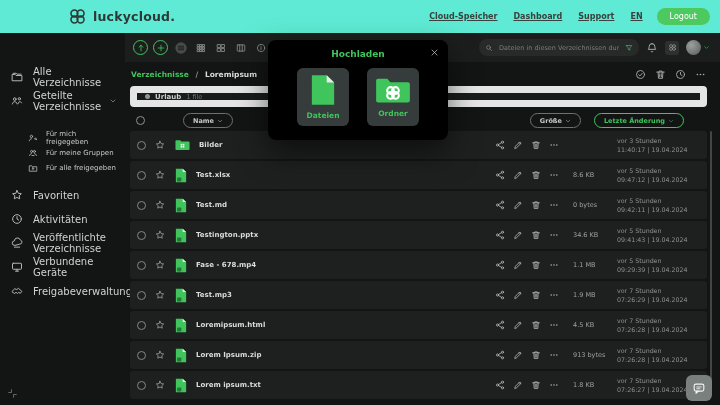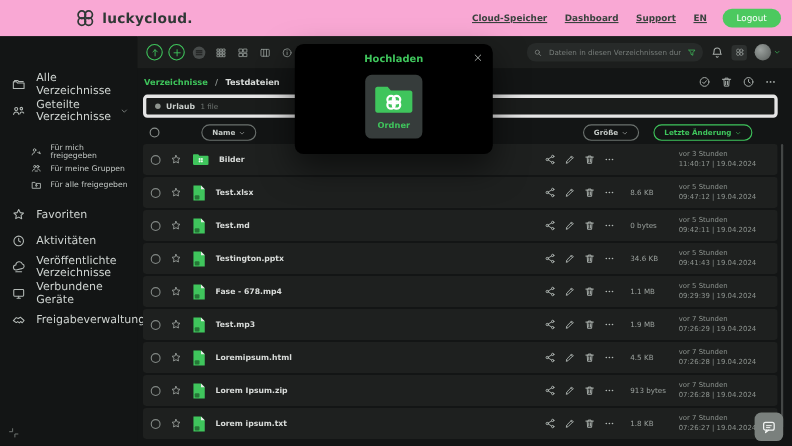--- a/index.html
+++ b/index.html
@@ -3,21 +3,21 @@
 <meta charset="utf-8">
 <style>
   html,body{margin:0;padding:0;background:#131515;}
   *{box-sizing:border-box;font-family:"DejaVu Sans","Liberation Sans",sans-serif;}
   .stage{position:relative;width:720px;height:405px;overflow:hidden;background:#131515;}
   svg{display:block}
   svg.ln *{fill:none;stroke:currentColor;stroke-width:1.3;stroke-linecap:round;stroke-linejoin:round}
   button{background:none;border:none;padding:0;cursor:pointer;color:inherit}
 
   
-  .hdr{position:absolute;left:0;top:0;width:720px;height:33px;background:#f9a8d4;display:flex;align-items:center;padding-left:68px;}
+  .hdr{position:absolute;left:0;top:0;width:720px;height:33px;background:#5eead4;display:flex;align-items:center;padding-left:68px;}
   .brand{display:flex;align-items:center;gap:6px;color:#2f3835;}
   .brand svg{width:19px;height:19px}
   .brand-text{font-size:12.5px;font-weight:bold;letter-spacing:.2px}
   .nav{margin-left:auto;display:flex;align-items:center;gap:16px}
   .nav-link{font-size:8px;font-weight:600;color:#39423e}
   .logout{margin-left:14px;margin-right:10px;background:#4cc95f;color:#fff;font-size:8px;font-weight:normal;padding:4px 13px;border-radius:11px}
 
   
   .sidebar{position:absolute;left:0;top:33px;width:125px;height:372px;background:#131515;color:#c6cbc8;}
   .sb-nav{padding-top:32px;display:flex;flex-direction:column}
@@ -57,21 +57,21 @@
 
   .crumb-row{position:absolute;left:6px;right:10px;top:33px;height:16px;display:flex;align-items:center}
   .breadcrumb{font-size:7.5px;font-weight:600}
   .breadcrumb a{color:#3fc55c;text-decoration:none}
   .breadcrumb .sep{color:#8f9592;margin:0 4px}
   .breadcrumb .cur{color:#d9dcda}
   .crumb-actions{margin-left:auto;display:flex;align-items:center;gap:9px;color:#a9afac;padding-right:4px}
   .crumb-actions button{width:11px;height:11px;color:#a9afac}
   .crumb-actions svg{width:11px;height:11px}
 
-  .tagbar{position:absolute;left:5px;width:577px;top:53px;height:21px;background:#1a1c1b;border:3px solid #e5e5e5;border-radius:4px;display:flex;align-items:center;padding:0 8px;gap:5px}
+  .tagbar{position:absolute;left:5px;width:577px;top:53px;height:21px;background:#1a1c1b;border:7px solid #e5e5e5;border-radius:4px;display:flex;align-items:center;padding:0 8px;gap:5px}
   .tag-dot{width:5px;height:5px;border-radius:50%;background:#8f958f}
   .tag-label{font-size:7px;font-weight:600;color:#c9cecb}
   .tag-count{font-size:6.5px;color:#6f7572}
 
   .thead{position:absolute;left:5px;width:577px;top:79px;height:17px;display:flex;align-items:center}
   .sel-circle{width:9px;height:9px;border:1px solid #8b918e;border-radius:50%;margin-left:6px;flex:none}
   .pill{display:flex;align-items:center;gap:3px;border:1px solid #6b716e;border-radius:9px;padding:2.5px 9px;font-size:6.5px;color:#c4c9c6;font-weight:600}
   .pill svg{width:6px;height:6px}
   .pill.name{margin-left:38px}
   .pill.green{border-color:#3fc55c;color:#3fc55c}
@@ -338,21 +338,21 @@
               </svg>
             </span>
         </div>
       </div>
     </div>
 
     <div class="crumb-row">
       <div class="breadcrumb">
         <a href="#">Verzeichnisse</a>
         <span class="sep">/</span>
-        <span class="cur">Testdateien</span>
+        <span class="cur">Loremipsum</span>
       </div>
       <div class="crumb-actions">
           <button><span><svg class="ln" viewBox="0 0 16 16">
                 <circle cx="8" cy="8" r="5.8"></circle>
                 <path d="M5.4 8.3l1.8 1.8 3.4-3.8"></path>
               </svg></span></button>
           <button><span><svg class="ln" viewBox="0 0 16 16">
                 <path d="M2.5 4.5h11M6 4.5V3h4v1.5M4.5 4.5l.6 9h5.8l.6-9"></path>
                 <path d="M6.8 7v4.5M9.2 7v4.5"></path>
               </svg></span></button>
@@ -787,20 +787,27 @@
 
   <div class="modal">
     <div class="modal-title">Hochladen</div>
     <button class="modal-close">
       <svg class="ln" viewBox="0 0 16 16" style="stroke-width:2">
           <path d="M3.5 3.5l9 9M12.5 3.5l-9 9"></path>
         </svg>
     </button>
     <div class="modal-btns">
       <button class="up-btn">
+        <svg width="26" height="32" viewBox="0 0 14 17">
+          <path d="M1 .5h8l4 4v12H1z" fill="#3fc55c"></path>
+          <path d="M9 .5l4 4H9z" fill="#e7ece8"></path>
+        </svg>
+        <span class="lbl">Dateien</span>
+      </button>
+      <button class="up-btn">
         <svg width="36" height="27" viewBox="0 0 16 12">
           <path d="M.5 1.7c0-.5.4-.9.9-.9h4.1l1.3 1.5h7.8c.5 0 .9.4.9.9v7.2c0 .5-.4.9-.9.9H1.4c-.5 0-.9-.4-.9-.9z" fill="#3fc55c"></path>
           <g fill="none" stroke="#ffffff" stroke-width=".9">
             <circle cx="6.9" cy="6" r="1.5"></circle>
               <circle cx="9.1" cy="6" r="1.5"></circle>
             <circle cx="6.9" cy="8.2" r="1.5"></circle>
               <circle cx="9.1" cy="8.2" r="1.5"></circle>
           </g>
         </svg>
         <span class="lbl">Ordner</span>

